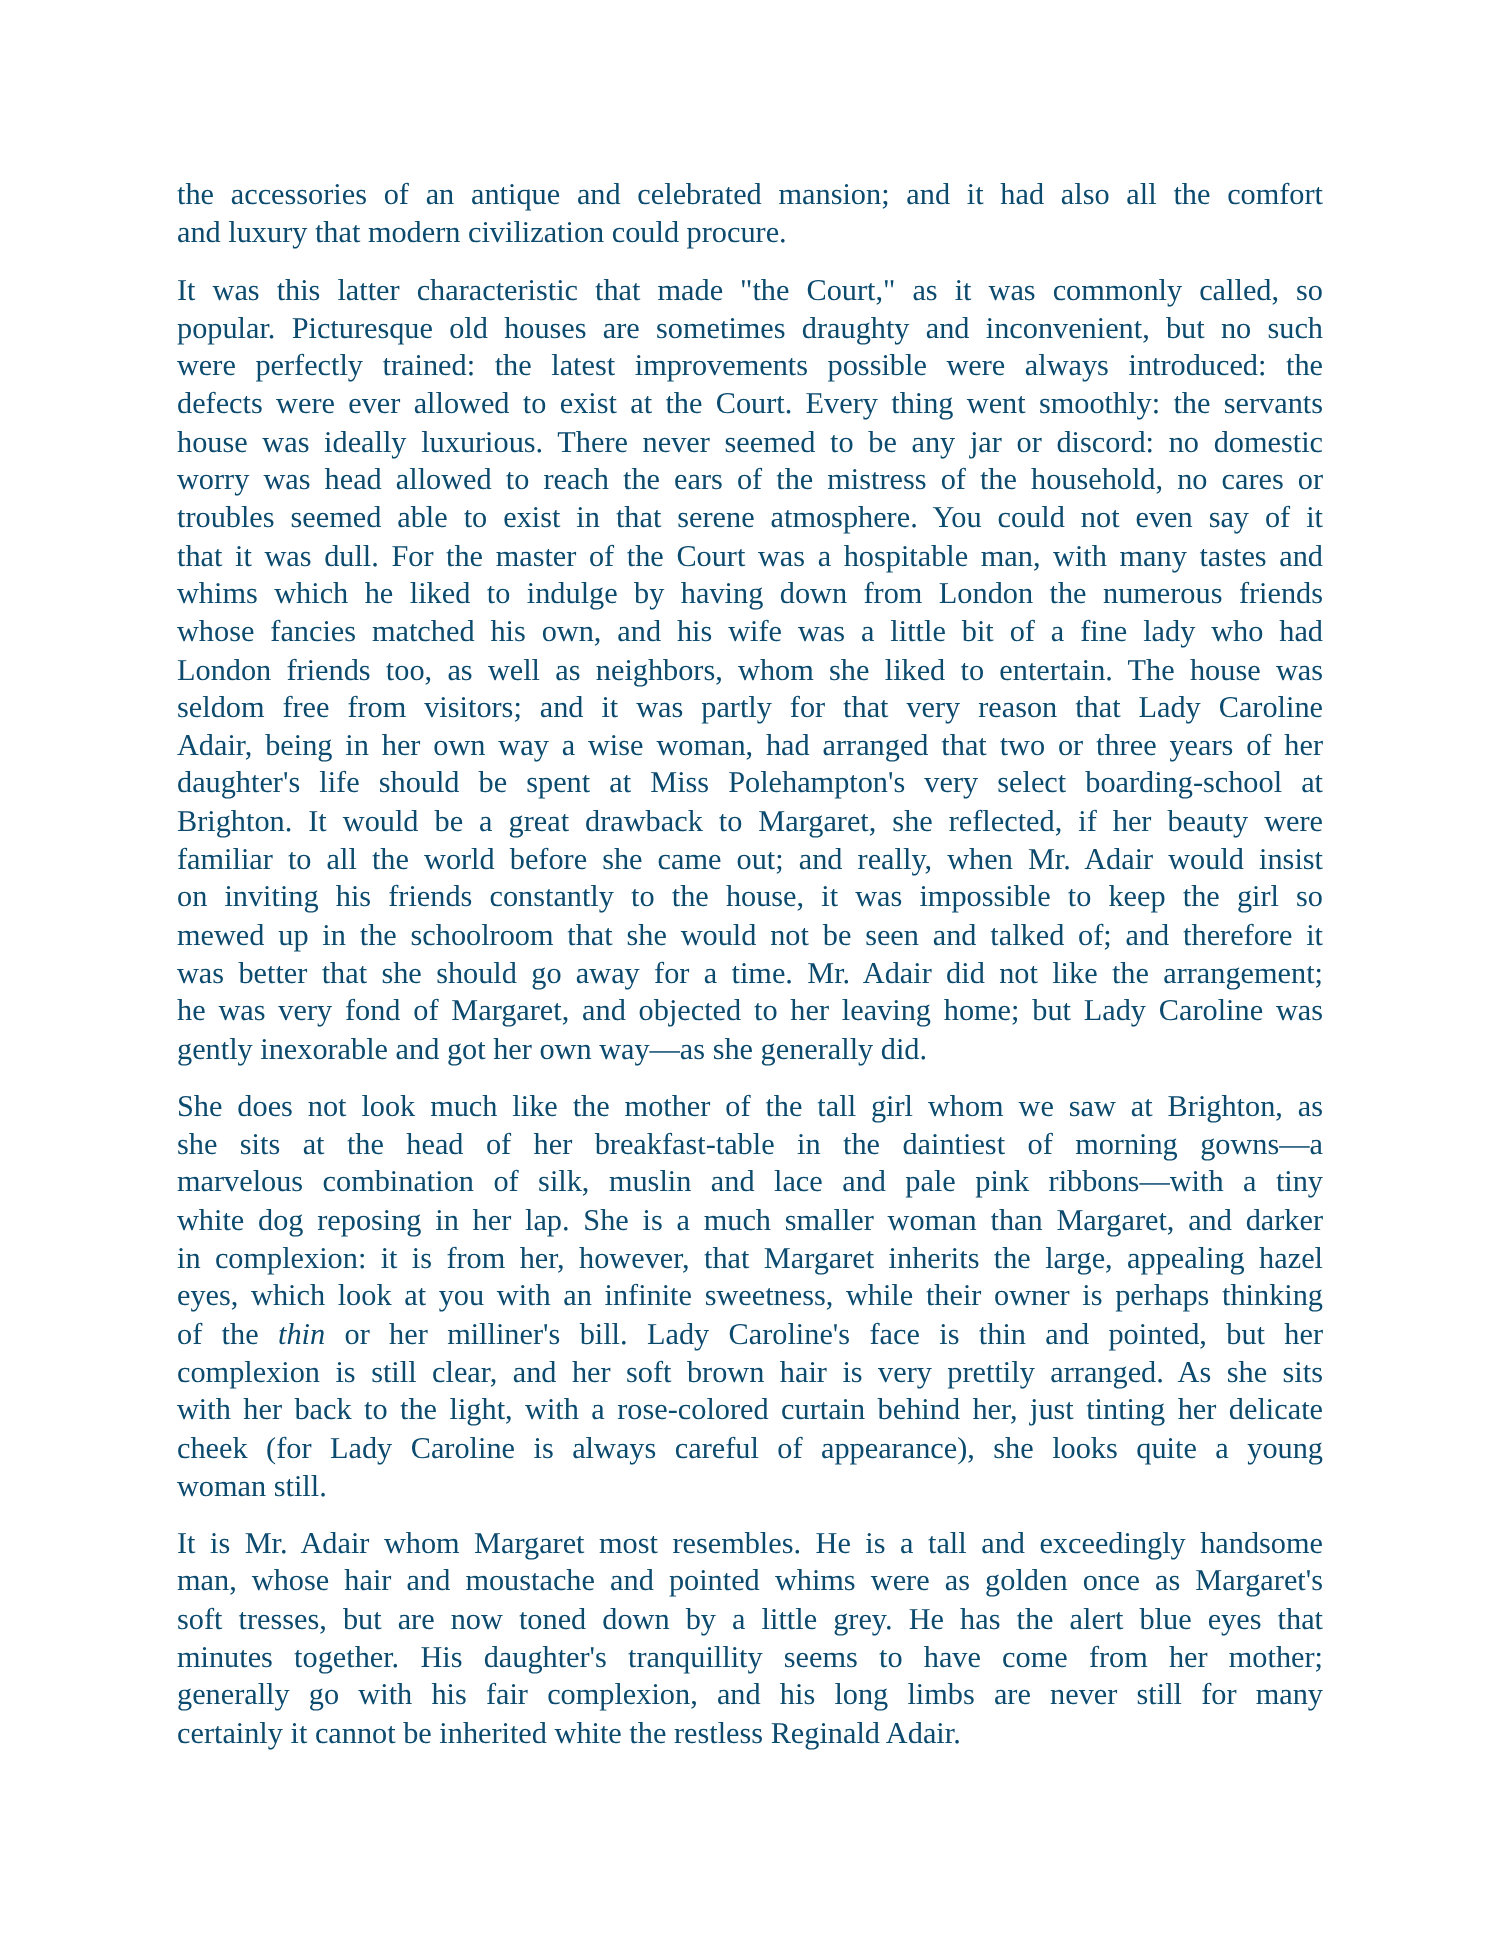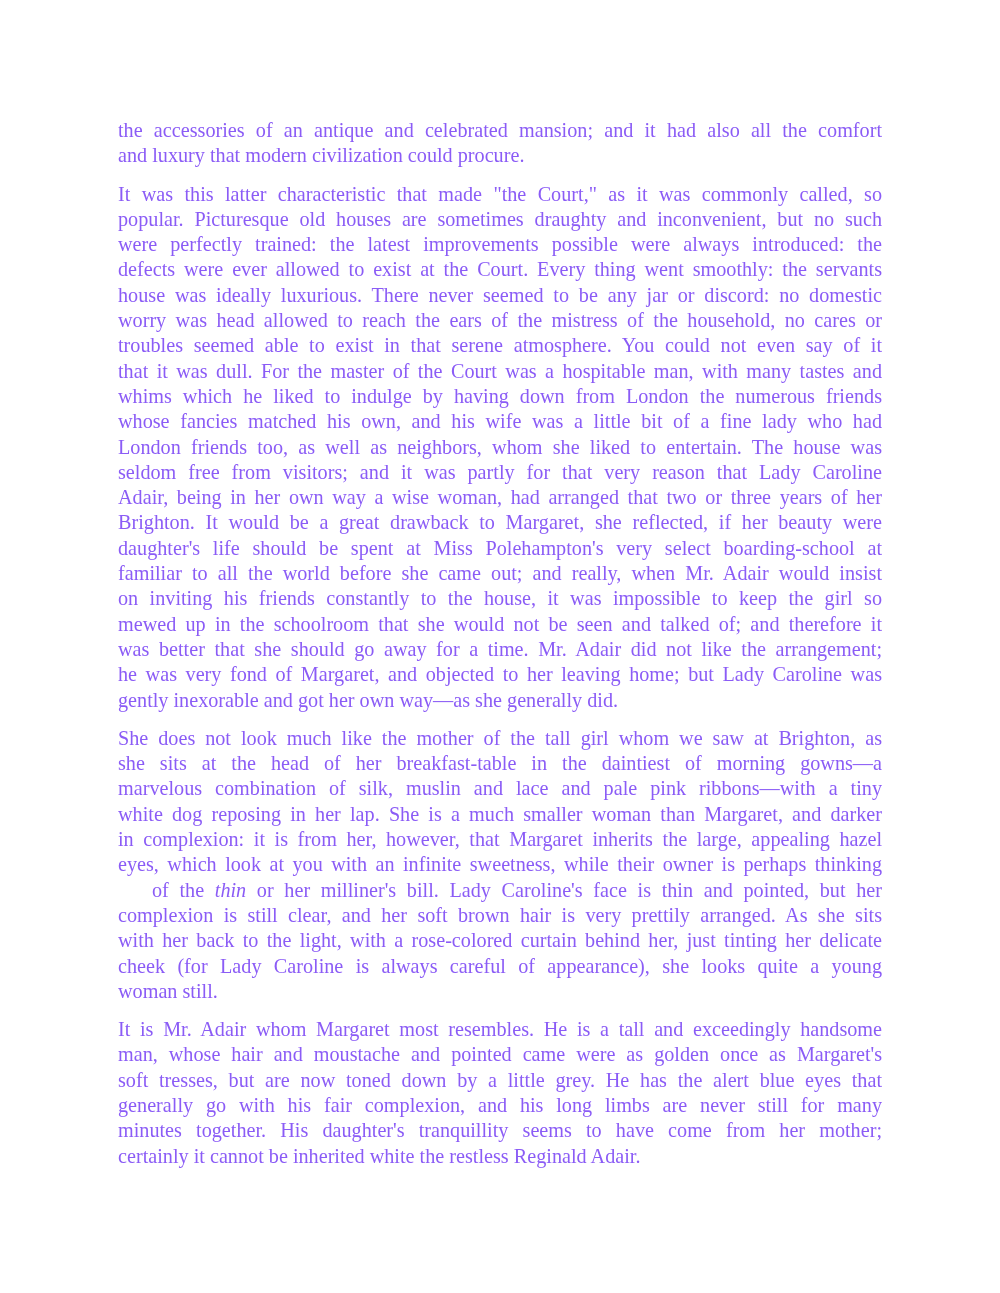--- a/index.html
+++ b/index.html
@@ -14,21 +14,21 @@
       overflow: hidden;
     }
     .page {
       position: absolute;
       left: 118px;
       top: 118px;
       width: 764px;
       font-family: "Liberation Serif", serif;
       font-size: 20.2px;
       line-height: 25.3px;
-      color: #8b5cf6;
+      color: #0c4a6e;
     }
     .para {
       margin: 0 0 13px 0;
     }
     .line {
       display: block;
       text-align: justify;
       text-align-last: justify;
       white-space: nowrap;
       height: 25.3px;
@@ -57,46 +57,46 @@
     <span class="line">defects were ever allowed to exist at the Court. Every thing went smoothly: the servants</span>
     <span class="line">house was ideally luxurious. There never seemed to be any jar or discord: no domestic</span>
     <span class="line">worry was head allowed to reach the ears of the mistress of the household, no cares or</span>
     <span class="line">troubles seemed able to exist in that serene atmosphere. You could not even say of it</span>
     <span class="line">that it was dull. For the master of the Court was a hospitable man, with many tastes and</span>
     <span class="line">whims which he liked to indulge by having down from London the numerous friends</span>
     <span class="line">whose fancies matched his own, and his wife was a little bit of a fine lady who had</span>
     <span class="line">London friends too, as well as neighbors, whom she liked to entertain. The house was</span>
     <span class="line">seldom free from visitors; and it was partly for that very reason that Lady Caroline</span>
     <span class="line">Adair, being in her own way a wise woman, had arranged that two or three years of her</span>
+    <span class="line">daughter's life should be spent at Miss Polehampton's very select boarding-school at</span>
     <span class="line">Brighton. It would be a great drawback to Margaret, she reflected, if her beauty were</span>
-    <span class="line">daughter's life should be spent at Miss Polehampton's very select boarding-school at</span>
     <span class="line">familiar to all the world before she came out; and really, when Mr. Adair would insist</span>
     <span class="line">on inviting his friends constantly to the house, it was impossible to keep the girl so</span>
     <span class="line">mewed up in the schoolroom that she would not be seen and talked of; and therefore it</span>
     <span class="line">was better that she should go away for a time. Mr. Adair did not like the arrangement;</span>
     <span class="line">he was very fond of Margaret, and objected to her leaving home; but Lady Caroline was</span>
     <span class="line last">gently inexorable and got her own way—as she generally did.</span>
   </div>
 
   <div class="para">
     <span class="line">She does not look much like the mother of the tall girl whom we saw at Brighton, as</span>
     <span class="line">she sits at the head of her breakfast-table in the daintiest of morning gowns—a</span>
     <span class="line">marvelous combination of silk, muslin and lace and pale pink ribbons—with a tiny</span>
     <span class="line">white dog reposing in her lap. She is a much smaller woman than Margaret, and darker</span>
     <span class="line">in complexion: it is from her, however, that Margaret inherits the large, appealing hazel</span>
     <span class="line">eyes, which look at you with an infinite sweetness, while their owner is perhaps thinking</span>
-    <span class="line"><span style="white-space: pre; margin-left: 34px;">of the </span><span class="it" style="white-space: pre;">thin</span><span style="white-space: pre;"> or her milliner's bill. Lady Caroline's face is thin and pointed, but her</span></span>
+    <span class="line"><span style="white-space: pre;">of the </span><span class="it" style="white-space: pre;">thin</span><span style="white-space: pre;"> or her milliner's bill. Lady Caroline's face is thin and pointed, but her</span></span>
     <span class="line">complexion is still clear, and her soft brown hair is very prettily arranged. As she sits</span>
     <span class="line">with her back to the light, with a rose-colored curtain behind her, just tinting her delicate</span>
     <span class="line">cheek (for Lady Caroline is always careful of appearance), she looks quite a young</span>
     <span class="line last">woman still.</span>
   </div>
 
   <div class="para">
     <span class="line">It is Mr. Adair whom Margaret most resembles. He is a tall and exceedingly handsome</span>
-    <span class="line">man, whose hair and moustache and pointed came were as golden once as Margaret's</span>
+    <span class="line">man, whose hair and moustache and pointed whims were as golden once as Margaret's</span>
     <span class="line">soft tresses, but are now toned down by a little grey. He has the alert blue eyes that</span>
+    <span class="line">minutes together. His daughter's tranquillity seems to have come from her mother;</span>
     <span class="line">generally go with his fair complexion, and his long limbs are never still for many</span>
-    <span class="line">minutes together. His daughter's tranquillity seems to have come from her mother;</span>
     <span class="line last">certainly it cannot be inherited white the restless Reginald Adair.</span>
   </div>
 
 </div>
 
 </body></html>

